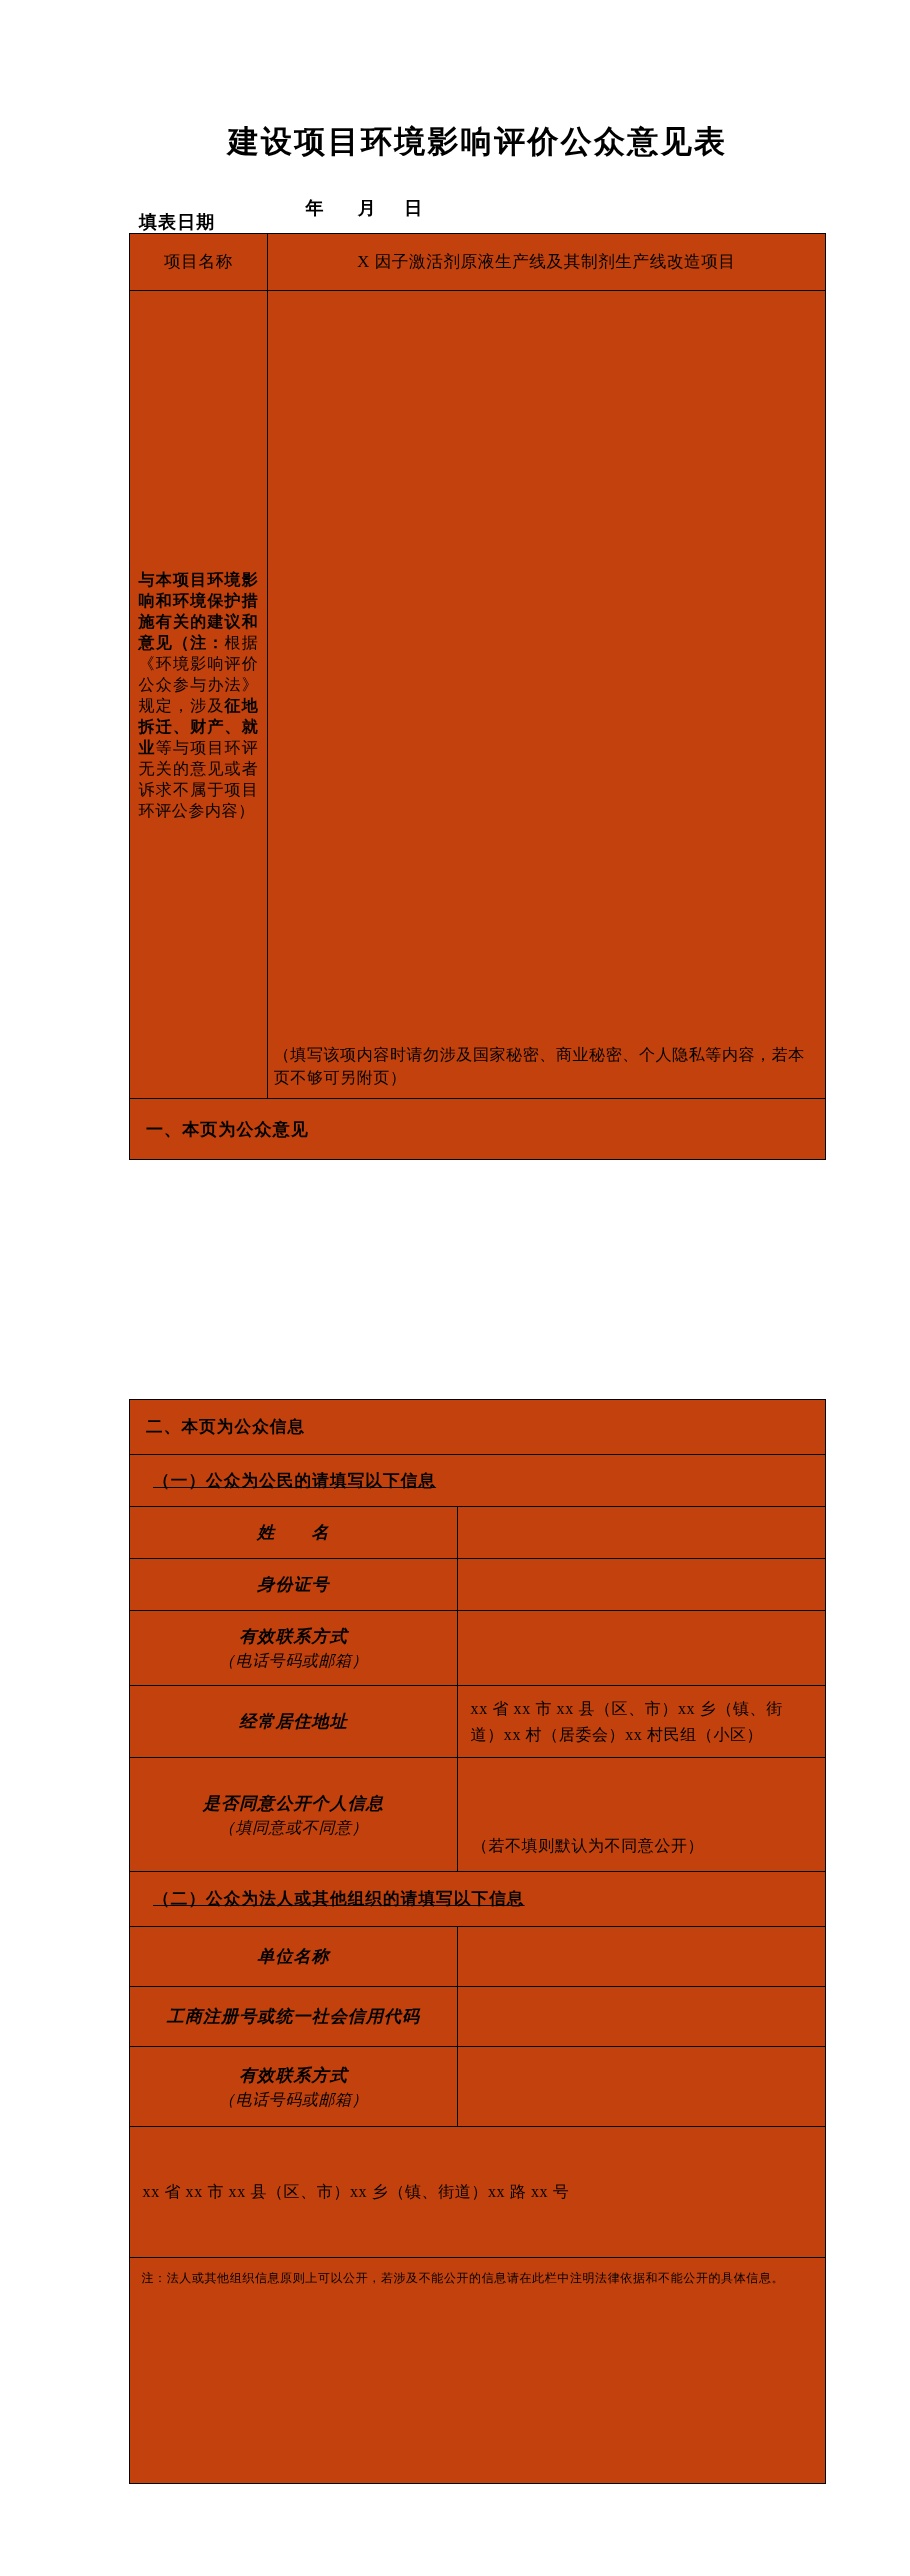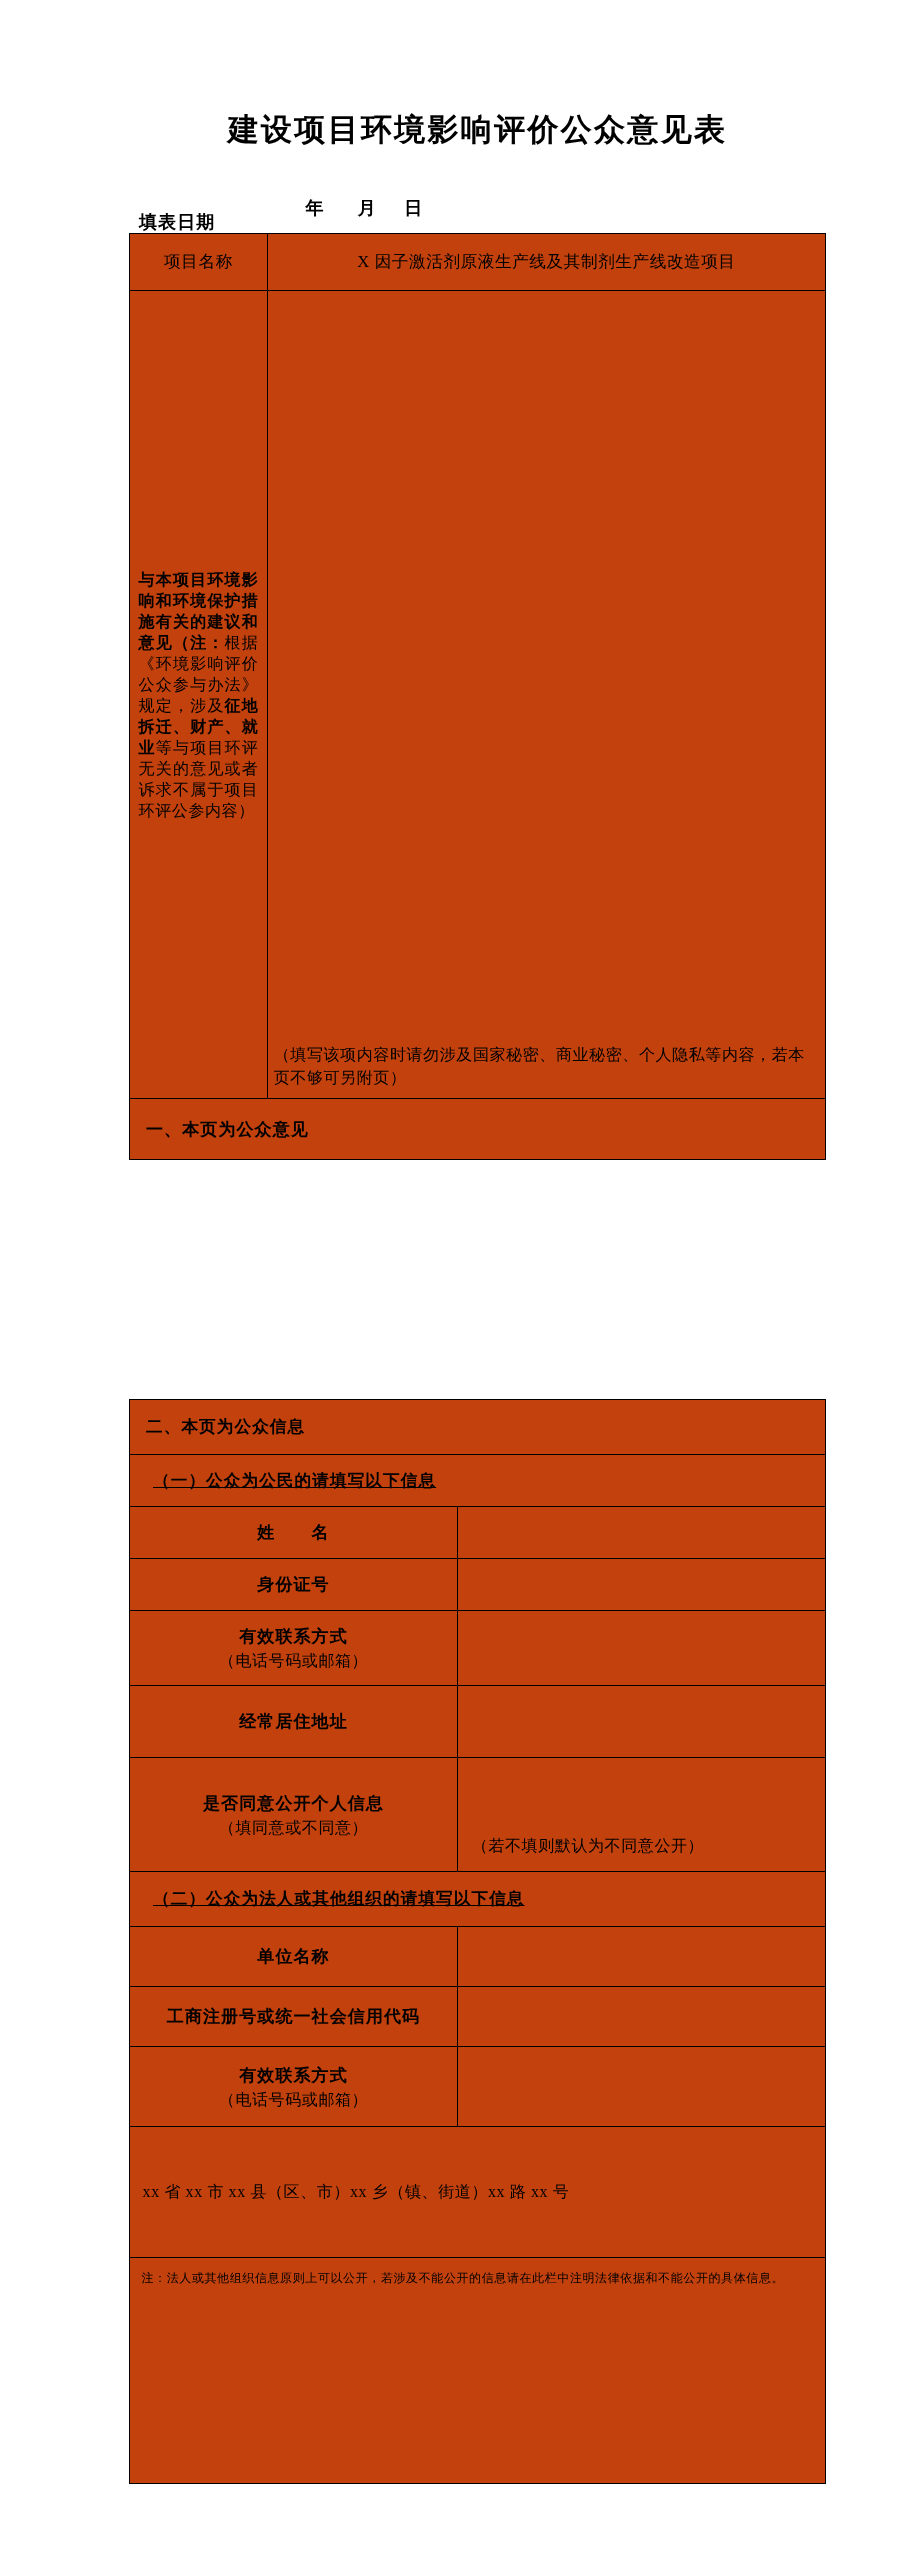--- a/index.html
+++ b/index.html
@@ -1,20 +1,20 @@
 <!DOCTYPE html>
 <html style="font-size:9.2px"><head>
 <meta charset="utf-8">
 <style>
   html,body{margin:0;padding:0;background:#ffffff;}
   body{width:910px;height:2576px;font-family:"Liberation Serif",serif;color:#000;}
   .page{position:relative;width:910px;height:2576px;background:#fff;overflow:hidden;}
   *{box-sizing:border-box;}
 
-  .doc-title{position:absolute;top:109px;left:129px;width:697px;text-align:center;
+  .doc-title{position:absolute;top:121px;left:129px;width:697px;text-align:center;
     font-family:"Liberation Sans",sans-serif;font-weight:bold;font-size:31px;letter-spacing:2.3px;}
 
   .date-line{position:absolute;top:196px;left:139px;font-size:18px;font-weight:bold;letter-spacing:1.1px;}
   .date-blank{display:inline-block;width:200px;border-bottom:1.7px solid #000;margin-left:8px;
     padding-bottom:13px;vertical-align:bottom;text-align:right;}
   .date-blank .u1{margin-left:68px;}
   .date-blank .u2{margin-left:33px;}
   .date-blank .u3{margin-left:27.5px;}
 
   .tbl{position:absolute;left:129px;width:697px;border:1.7px solid #000;display:flex;flex-direction:column;background:#c2410c;}
@@ -36,21 +36,21 @@
   .t1-r2{height:60px;align-items:center;}
   .t1-r2 .sec{font-family:"Liberation Sans",sans-serif;font-weight:bold;font-size:17px;
     padding-left:16px;letter-spacing:1.1px;}
   .t1-r3{flex:1;}
   .opinion-label{font-size:16px;line-height:21px;letter-spacing:0.6px;padding:0 8.6px;text-align:justify;
     text-align-last:left;}
   .opinion-cell{justify-content:flex-end;}
   .opinion-note{font-size:16px;line-height:23px;letter-spacing:0.6px;padding:0 8px 9.2px 5.7px;}
 
   
-  .t2 .lab{width:328px;}
+  .t2 .lab{width:328px;font-style:italic;}
   .t2 .full{padding-left:16px;display:flex;align-items:center;
     font-family:"Liberation Sans",sans-serif;font-weight:bold;font-size:16.6px;letter-spacing:1.1px;}
   .t2-r1{height:55px;}
   .t2-r2{height:52px;}
   .t2-r2 .full,.t2-r8 .full{padding-left:23px;text-decoration:underline;}
   .t2-r3{height:52px;}
   .t2-r4{height:52px;}
   .t2-r5{height:75px;}
   .t2-r6{height:72px;}
   .t2-r7{height:114px;}
@@ -122,20 +122,23 @@
       <div class="lab">
         <div class="main">有效联系方式</div>
         <div class="sub">（电话号码或邮箱）</div>
       </div>
       <div class="val fill"></div>
     </div>
     <div class="row t2-r6">
       <div class="lab">
         <div class="main">经常居住地址</div>
       </div>
+      <div class="val">
+        <div class="cellval">xx 省 xx 市 xx 县（区、市）xx 乡（镇、街道）xx 村（居委会）xx 村民组（小区）</div>
+      </div>
     </div>
     <div class="row t2-r7">
       <div class="lab">
         <div class="main">是否同意公开个人信息</div>
         <div class="sub">（填同意或不同意）</div>
       </div>
       <div class="val consent-cell">
         <div class="consent-note">（若不填则默认为不同意公开）</div>
       </div>
     </div>

